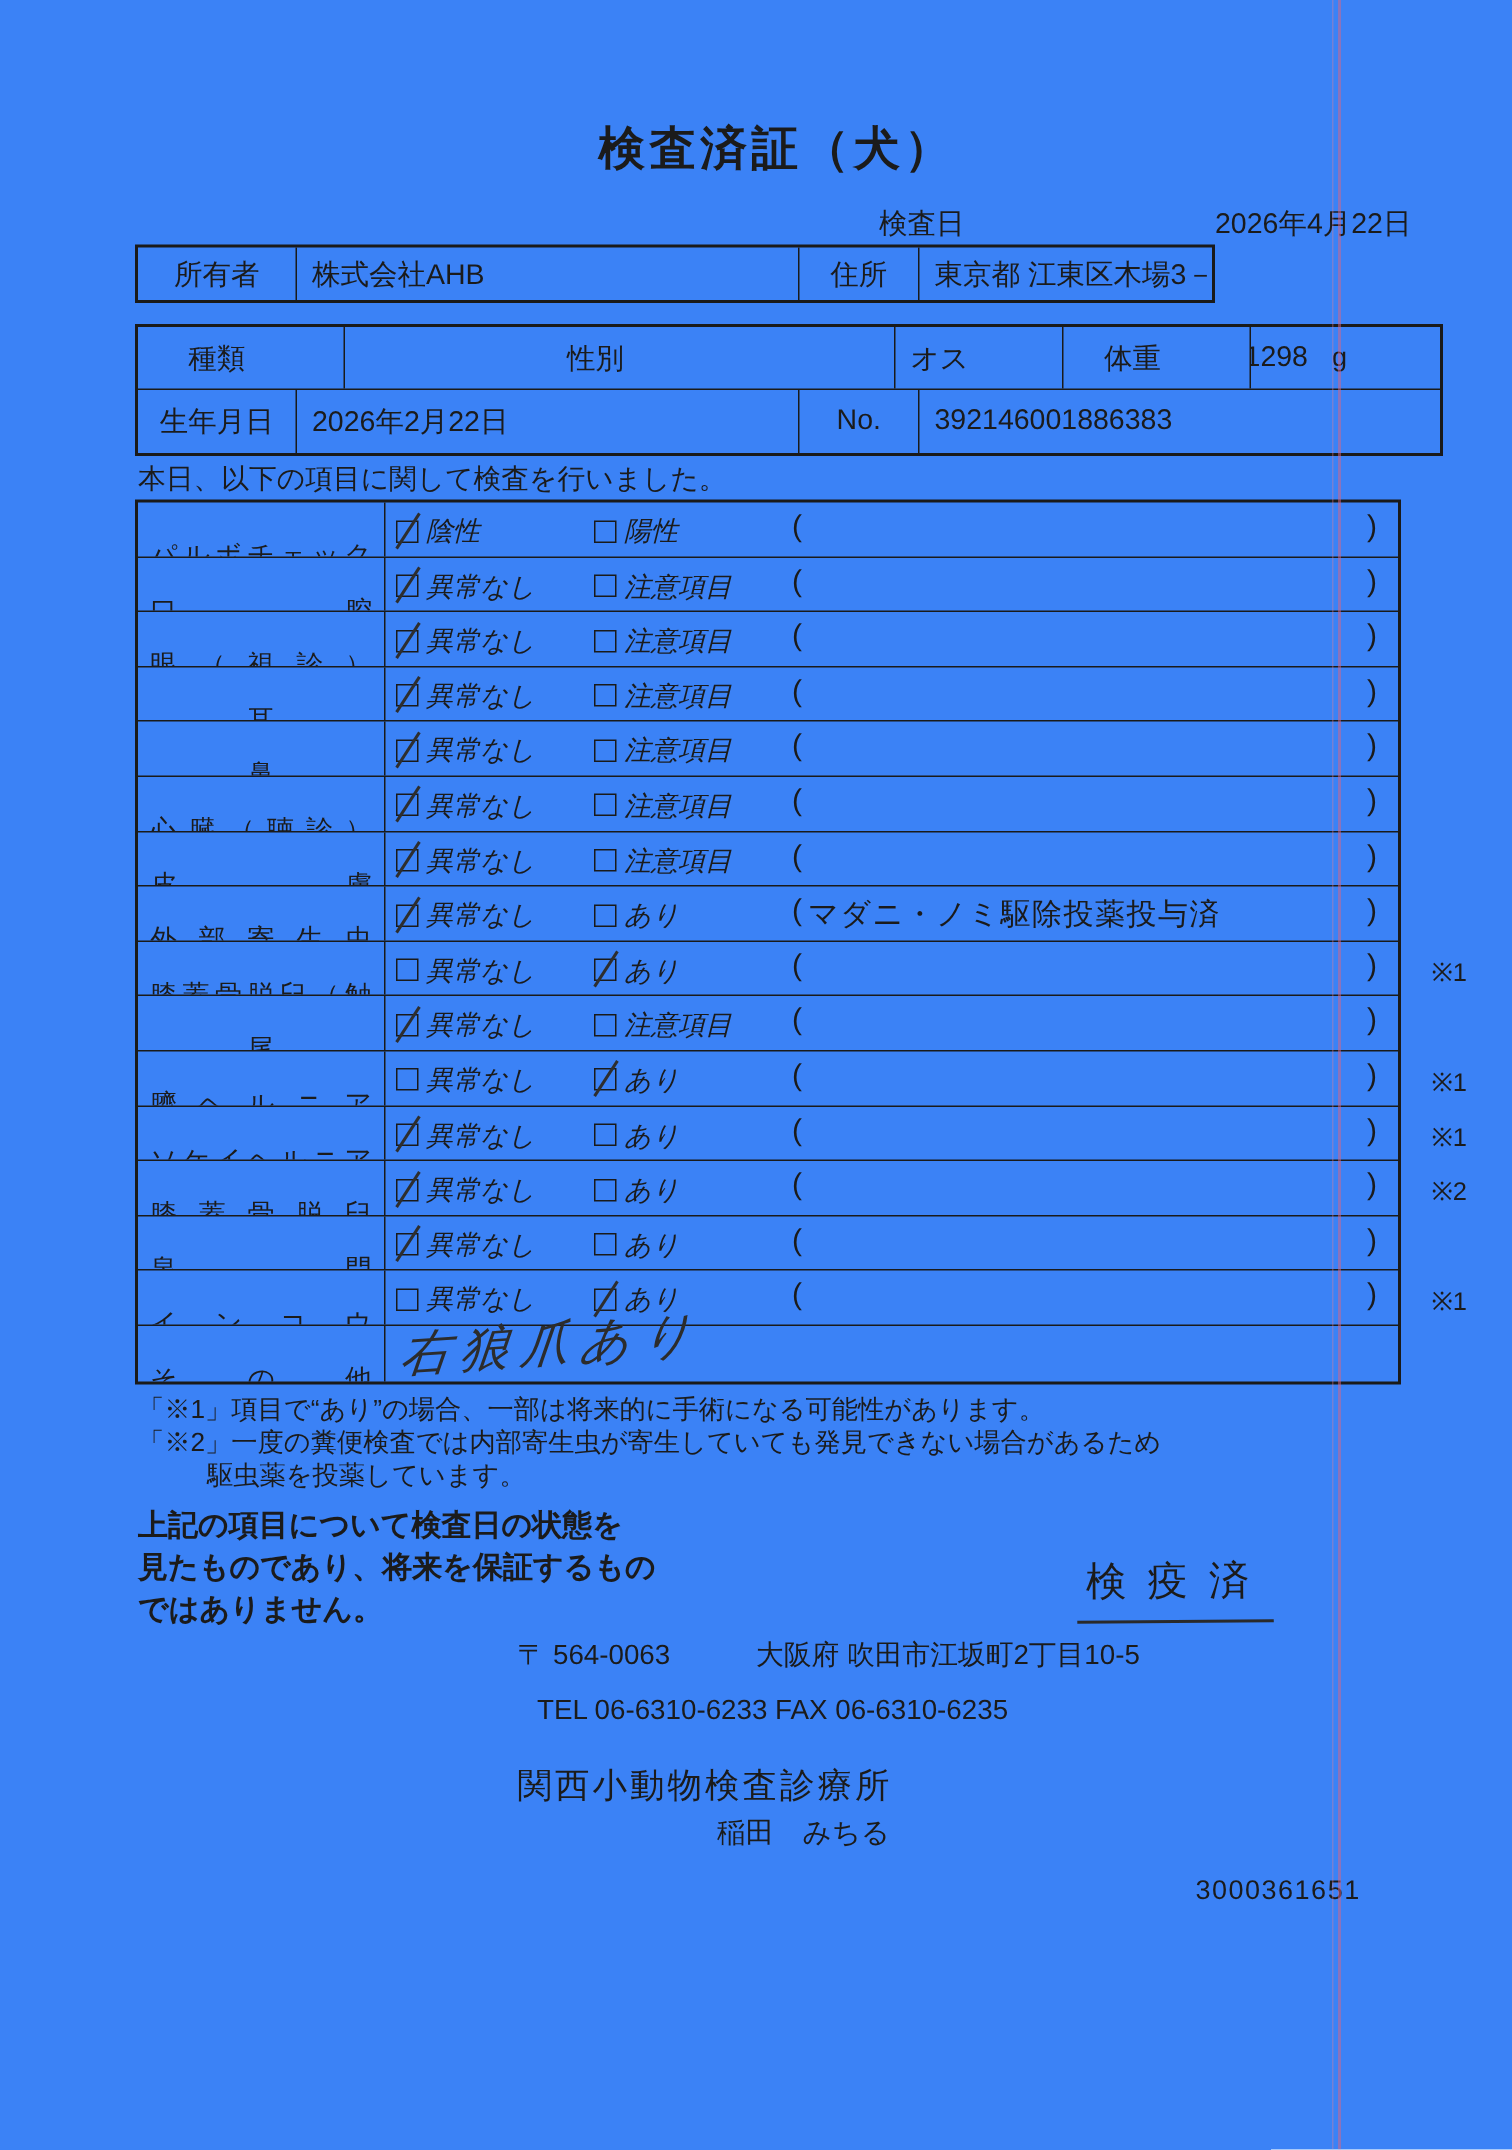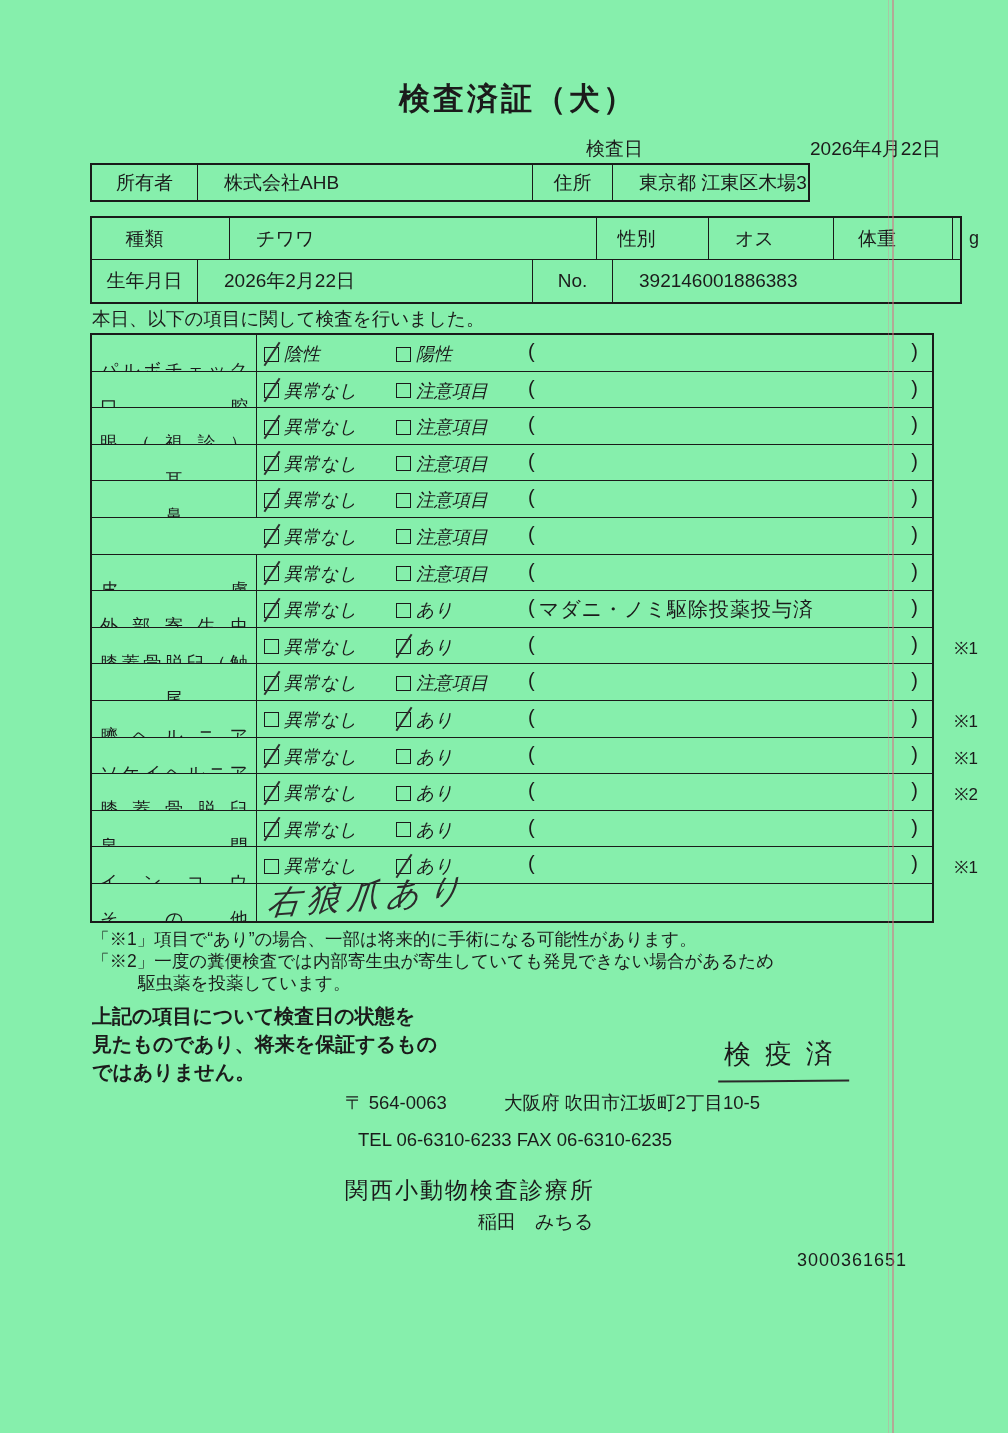--- a/index.html
+++ b/index.html
@@ -1,33 +1,33 @@
 <!DOCTYPE html>
 <html><head>
 <meta charset="utf-8">
 <style>
   html,body{margin:0;padding:0;background:#ffffff;}
   .sheet{
-    position:relative;width:1008px;height:1433px;background:#86efac;
+    position:relative;width:1008px;height:1433px;background:#3b82f6;
     font-family:"Liberation Sans", sans-serif;color:#1b1b1b;overflow:hidden;
   }
   
   .scan-line{position:absolute;top:0;height:100%;z-index:50;pointer-events:none;}
   .scan-line.l1{left:888px;width:1px;background:rgba(228,130,150,0.35);}
   .scan-line.l2{left:892px;width:2px;background:rgba(222,100,128,0.5);}
 
   .title{position:absolute;left:0;right:0;top:78px;margin:0;text-align:center;
     font-size:31px;font-weight:700;letter-spacing:3px;transform:translateX(14px);}
 
   .date-label{position:absolute;left:586px;top:136px;font-size:19px;}
   .date-value{position:absolute;left:810px;top:136px;font-size:19px;}
 
   .tbl{display:grid;box-sizing:border-box;}
   .cell{border-left:1.7px solid #1a1a1a;display:flex;align-items:center;
-    padding:0 26px;font-size:19px;box-sizing:border-box;overflow:hidden;white-space:nowrap;}
+    padding:0 10px;font-size:19px;box-sizing:border-box;overflow:hidden;white-space:nowrap;}
   .cell.first{border-left:none;}
   .cell.lab{justify-content:center;padding:0 4px;}
 
   .tbl1{position:absolute;left:90px;top:163px;width:720px;height:39px;
     border:2px solid #1a1a1a;grid-template-columns:105px 335px 80px 1fr;}
 
   .tbl2wrap{position:absolute;left:90px;top:216px;width:872px;border:2px solid #1a1a1a;box-sizing:border-box;}
   .rowA{grid-template-columns:105px 335px 80px 93px 87px 1fr;height:42px;border-bottom:1.7px solid #1a1a1a;gap:32px;}
   .rowB{grid-template-columns:105px 335px 80px 1fr;height:42px;}
   .wcell{justify-content:flex-end;padding-right:22px;}
@@ -90,21 +90,20 @@
   <div class="tbl tbl1">
     <div class="cell lab first">所有者</div>
     <div class="cell">株式会社AHB</div>
     <div class="cell lab">住所</div>
     <div class="cell">東京都 江東区木場3－7－11</div>
   </div>
 
   <div class="tbl2wrap">
     <div class="tbl rowA">
       <div class="cell lab first">種類</div>
-      <div class="cell">チワワ</div>
       <div class="cell lab">性別</div>
       <div class="cell">オス</div>
       <div class="cell lab">体重</div>
       <div class="cell wcell">
         <span>1298</span>
         <span class="wunit">g</span>
       </div>
     </div>
     <div class="tbl rowB">
       <div class="cell lab first">生年月日</div>
@@ -201,20 +200,21 @@
           <span class="cbox"></span>
           <span class="olabel">注意項目</span>
         </span>
         <div class="cparen">
           <span class="po">(</span>
           <span class="mid"></span>
           <span class="pc">)</span>
         </div>
       </div>
       <div class="crow">
+        <div class="clabel">心臓（聴診）</div>
         <span class="copt o1">
           <span class="cbox">
             <span class="tick"></span>
           </span>
           <span class="olabel">異常なし</span>
         </span>
         <span class="copt o2">
           <span class="cbox"></span>
           <span class="olabel">注意項目</span>
         </span>

